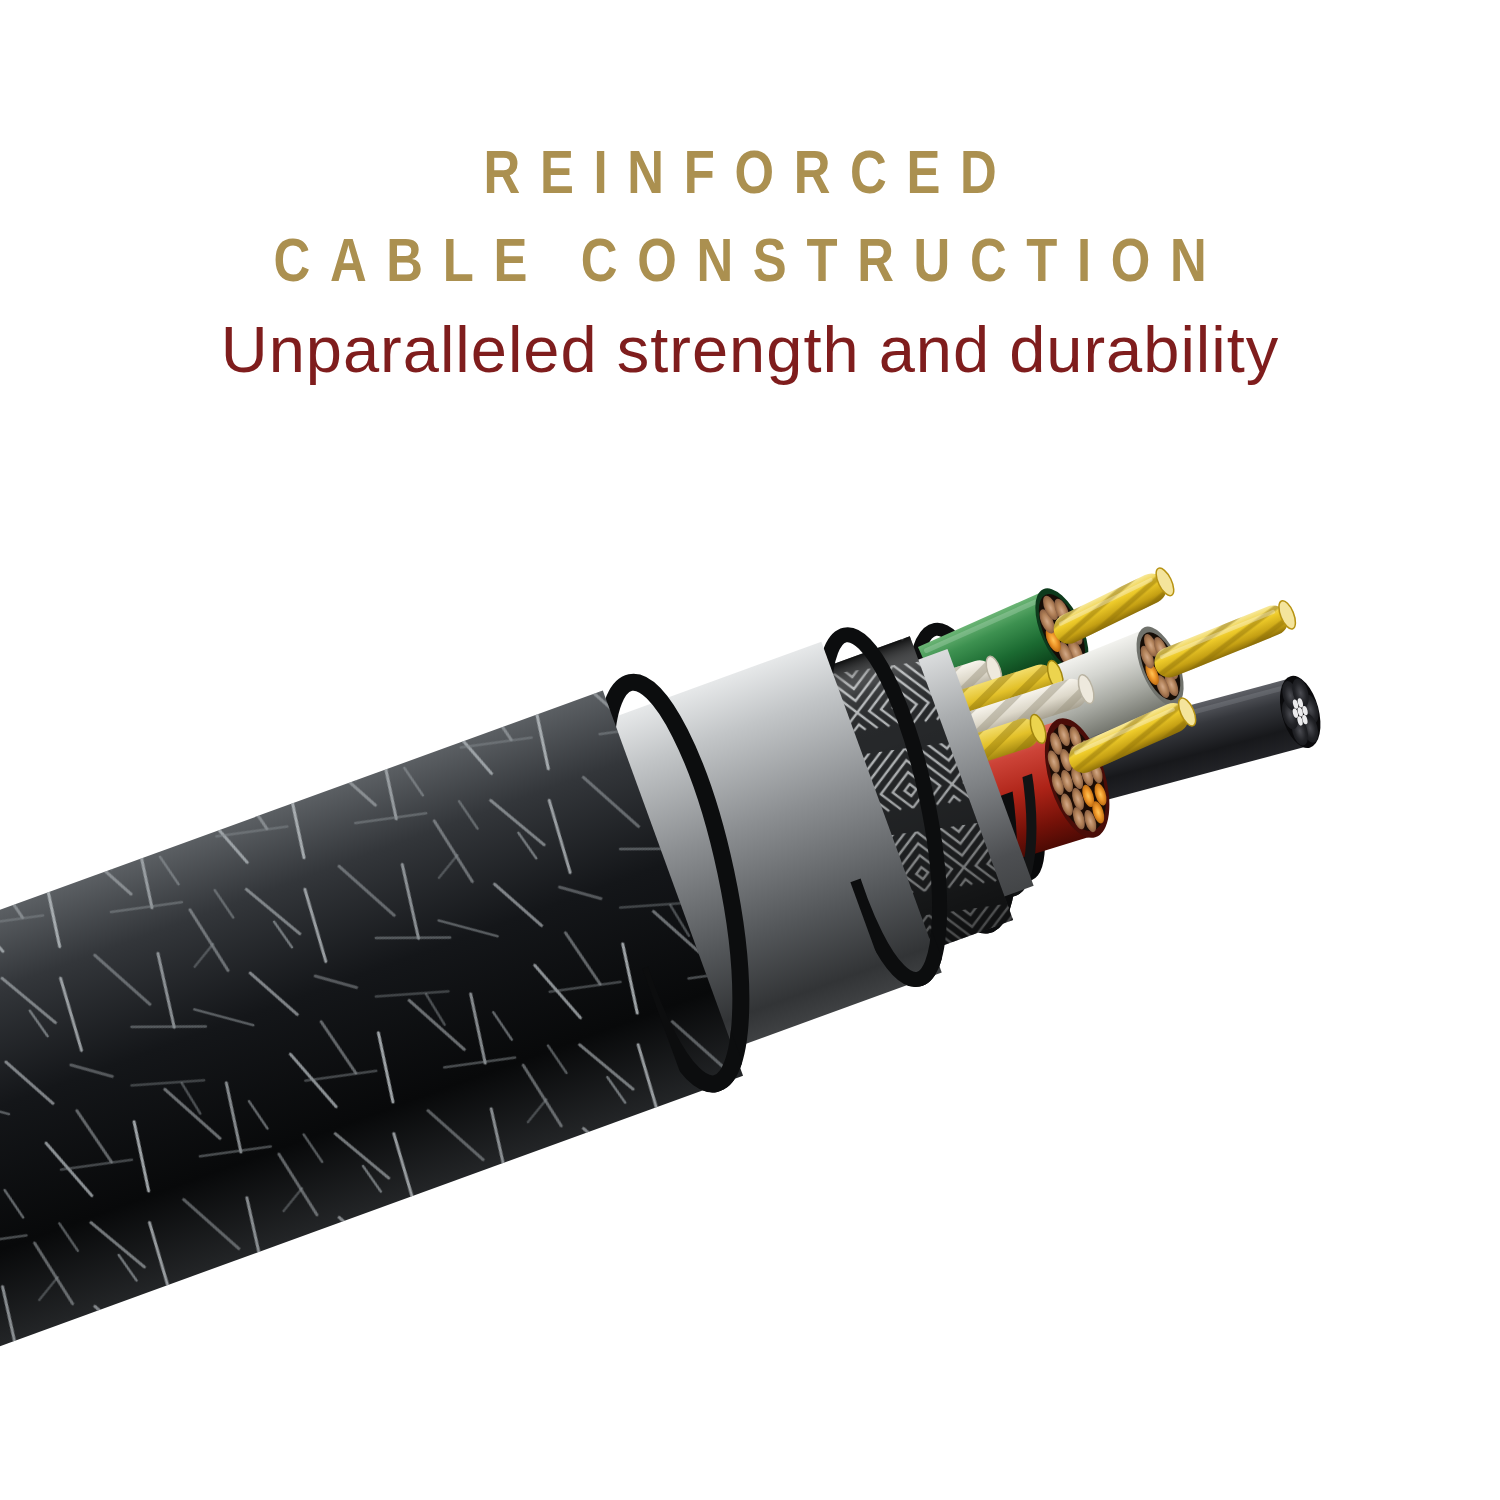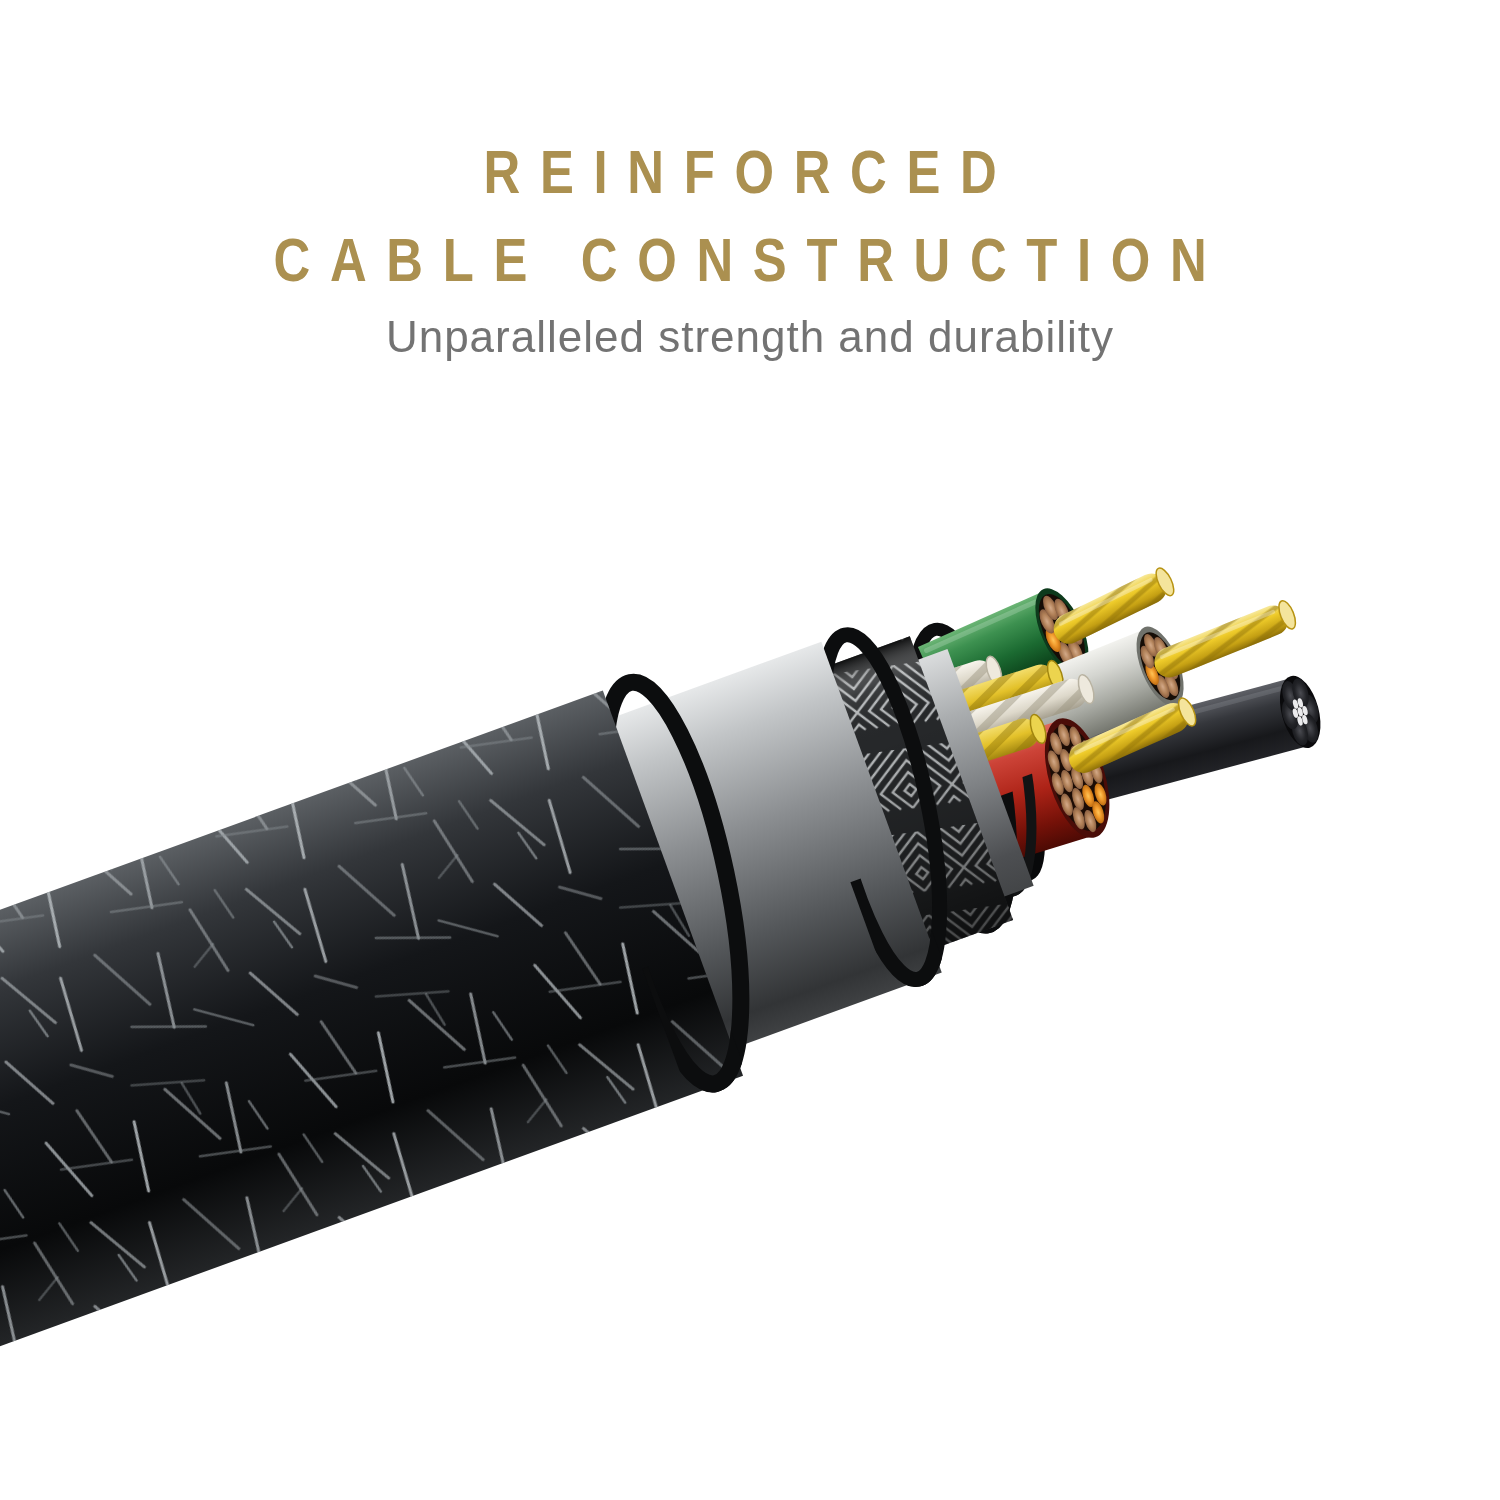--- a/index.html
+++ b/index.html
@@ -3,21 +3,21 @@
 <meta charset="utf-8">
 <style>
   html,body{margin:0;padding:0;background:#fff;}
   #page{position:relative;width:1500px;height:1500px;background:#ffffff;overflow:hidden;
         font-family:"Liberation Sans", sans-serif;}
   .heading{position:absolute;top:128px;left:0;width:100%;text-align:center;
            color:#ab9050;font-weight:bold;font-size:62px;line-height:88px;
            letter-spacing:24px;transform:scaleX(.82);}
   .heading div{white-space:nowrap;}
   .subtitle{position:absolute;top:312px;left:0;width:100%;text-align:center;
-            color:#737373;font-weight:normal;font-size:44px;letter-spacing:1px;}
+            color:#7f1d1d;font-weight:normal;font-size:65px;letter-spacing:1px;}
   svg{position:absolute;left:0;top:0;}
 </style>
 </head>
 <body>
 
 <div id="page">
 
   <div class="heading">
     <div>REINFORCED</div>
     <div>CABLE CONSTRUCTION</div>

